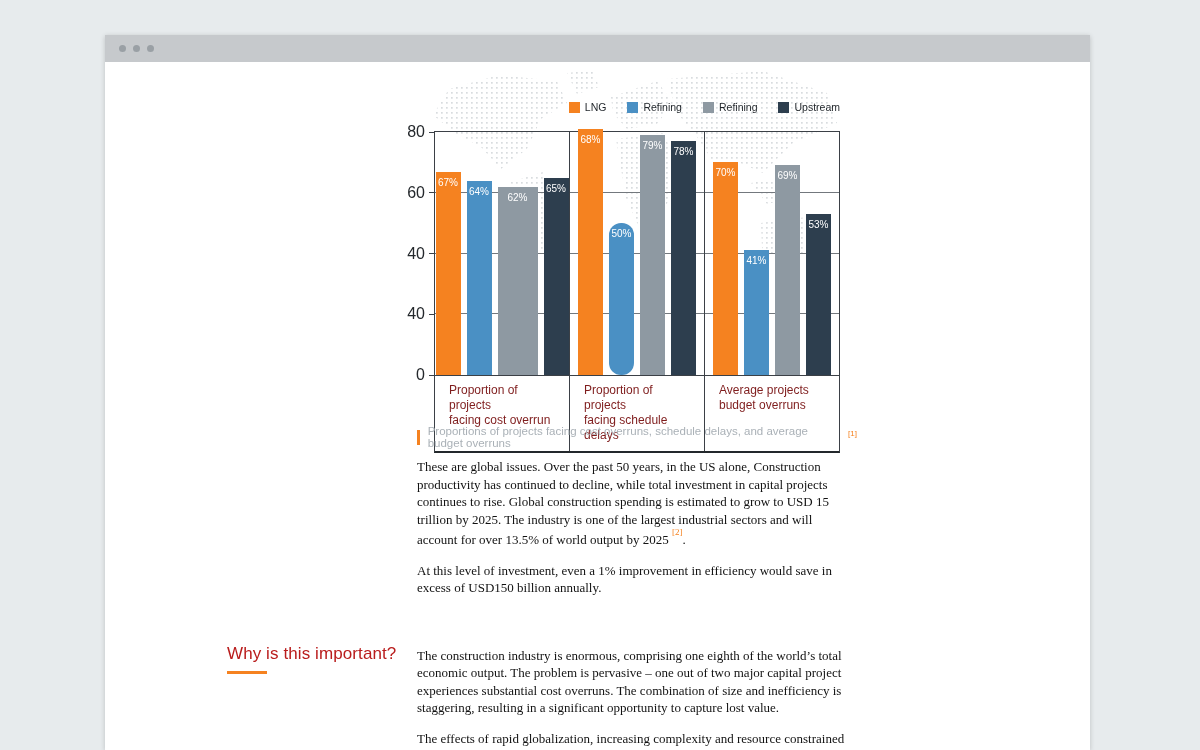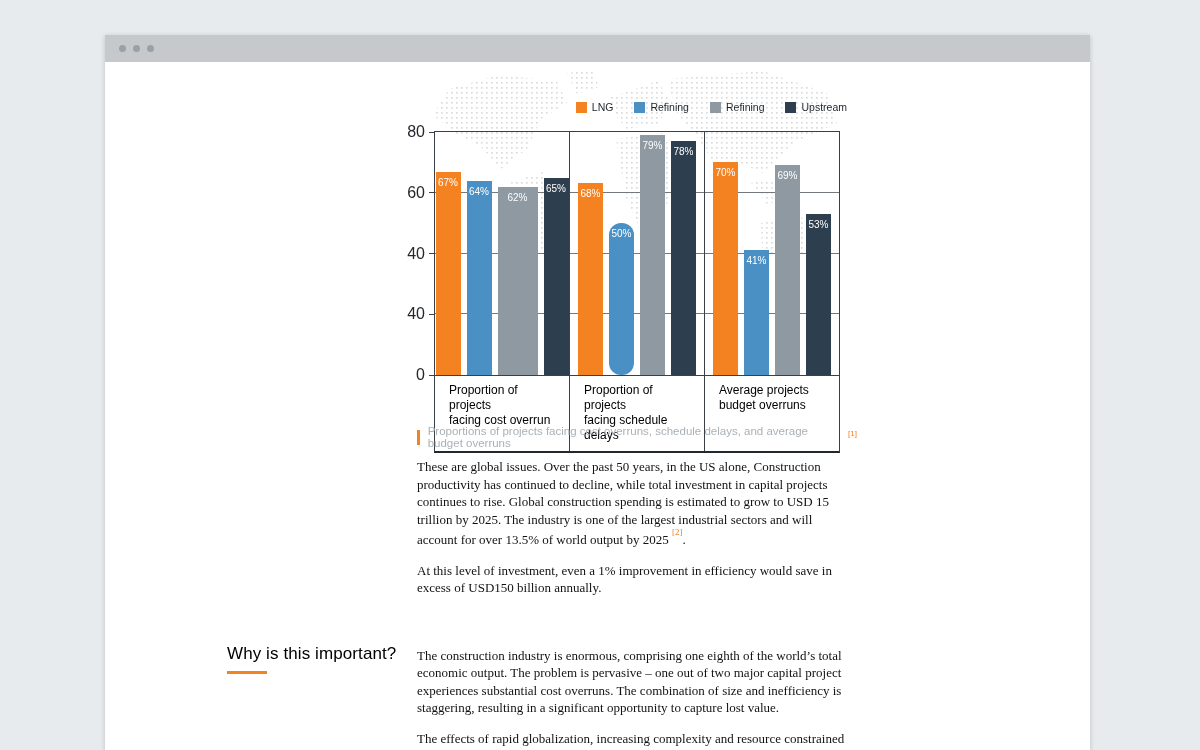--- a/index.html
+++ b/index.html
@@ -20,21 +20,21 @@
   }
   .tb-dot { width: 7px; height: 7px; border-radius: 50%; background: #9aa0a5; }
 
   .content { position: absolute; top: 27px; left: 0; right: 0; bottom: 0; background: #fff; }
 
   
   .worldmap { position: absolute; left: 326px; top: 5px; width: 412px; height: 258px; z-index: 0; }
 
   
   .legend {
-    position: absolute; left: 336px; top: 39px; width: 406px; z-index: 2;
+    position: absolute; left: 329px; top: 39px; width: 406px; z-index: 2;
     display: flex; justify-content: flex-end; gap: 21px; align-items: center;
   }
   .legend-item { display: flex; align-items: center; gap: 5px; }
   .swatch { width: 11px; height: 11px; display: block; }
   .legend-label { font-size: 10.5px; color: #1f2429; }
 
   
   .chart { position: absolute; left: 329px; top: 69px; width: 406px; z-index: 1; }
   .plot { position: relative; height: 245px; border: 1px solid #3b4046; }
   .gridline { position: absolute; left: 0; right: 0; height: 1px; background: #73787d; z-index: 0; }
@@ -43,21 +43,21 @@
   .gcell + .gcell { border-left: 1px solid #3b4046; }
   .bar { width: 25px; position: relative; }
   .bar-value {
     position: absolute; top: 5px; left: 0; right: 0;
     text-align: center; font-size: 10px; color: #ffffff;
   }
   .xlabels {
     display: flex; border: 1px solid #3b4046; border-top: none;
     border-bottom: 2px solid #23282c; min-height: 40px;
   }
-  .xcell { flex: 1; padding: 7px 8px 8px 14px; font-size: 12px; line-height: 15px; color: #000000; }
+  .xcell { flex: 1; padding: 7px 8px 8px 14px; font-size: 12px; line-height: 15px; color: #7f1d1d; }
   .xcell + .xcell { border-left: 1px solid #3b4046; }
 
   .yaxis { position: absolute; left: -45px; top: 0; width: 45px; height: 245px; }
   .ytick { position: absolute; right: 0; display: flex; align-items: center; gap: 4px; height: 0; }
   .ylab { font-size: 16px; color: #24282c; width: 30px; text-align: right; display: block; }
   .ymark { width: 5px; height: 1px; background: #3b4046; display: block; }
 
   
   .caption {
     position: absolute; left: 312px; top: 363px; width: 440px; z-index: 1;
@@ -73,21 +73,21 @@
     font-family: "Liberation Serif", "DejaVu Serif", serif;
     font-size: 13px; line-height: 17.5px; color: #121212;
   }
   .article p + p { margin-top: 13px; }
   .ref { font-size: 9px; position: relative; top: -4px; text-decoration: none; }
 
   .section { margin-top: 50px; position: relative; }
   .section-head { position: absolute; left: -190px; top: -2px; width: 180px; }
   .section-head h2 {
     font-family: "Liberation Sans", "DejaVu Sans", sans-serif;
-    font-size: 17px; font-weight: 400; color: #000000; letter-spacing: 0.1px;
+    font-size: 17px; font-weight: 400; color: #b91c1c; letter-spacing: 0.1px;
   }
   .heading-rule { width: 40px; height: 3px; margin-top: 9px; }
 </style>
 </head>
 <body>
 
 <div class="stage">
   <div class="window">
 
     <div class="titlebar">
@@ -169,21 +169,21 @@
                   <span class="bar-value">64%</span>
                 </div>
                 <div class="bar" style="height: 188.325px; background: rgb(142, 153, 162); padding-left: 40px;">
                   <span class="bar-value">62%</span>
                 </div>
                 <div class="bar" style="height: 197.438px; background: rgb(45, 62, 78);">
                   <span class="bar-value">65%</span>
                 </div>
               </div>
               <div class="gcell">
-                <div class="bar" style="height: 192px; background: rgb(245, 130, 32);">
+                <div class="bar" style="height: 246px; background: rgb(245, 130, 32);">
                   <span class="bar-value">68%</span>
                 </div>
                 <div class="bar" style="height: 151.875px; background: rgb(74, 144, 196); border-radius: 12px;">
                   <span class="bar-value">50%</span>
                 </div>
                 <div class="bar" style="height: 239.963px; background: rgb(142, 153, 162);">
                   <span class="bar-value">79%</span>
                 </div>
                 <div class="bar" style="height: 234px; background: rgb(45, 62, 78);">
                   <span class="bar-value">78%</span>

